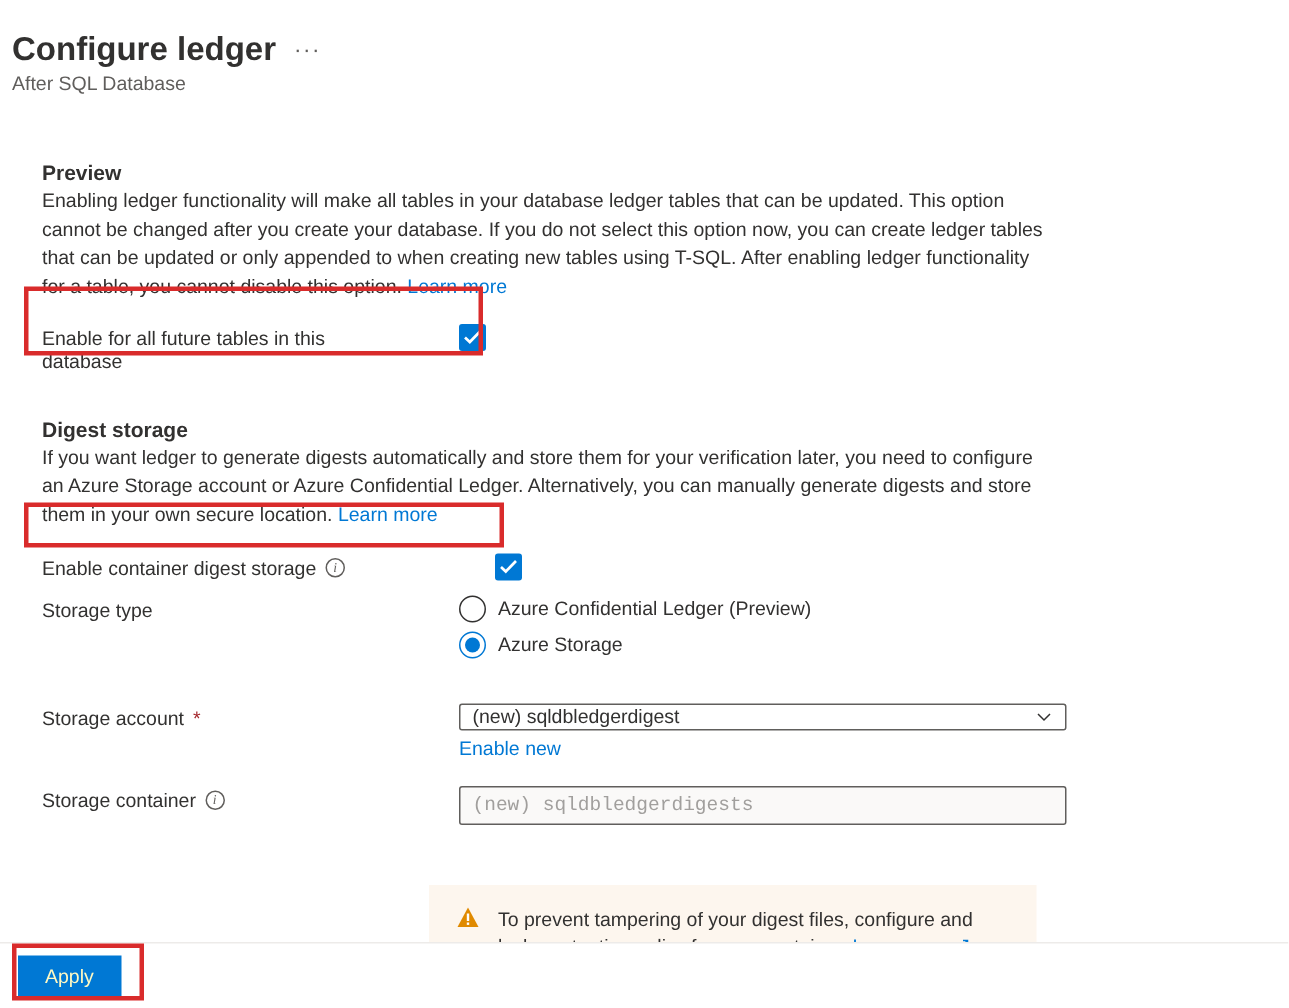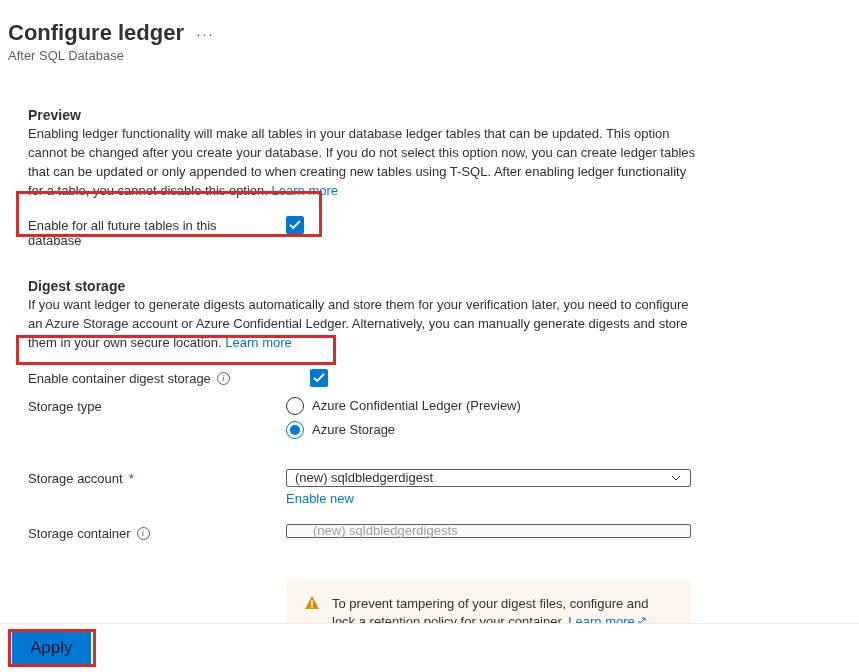--- a/index.html
+++ b/index.html
@@ -53,20 +53,21 @@
     }
     .link {
       color: #0078d4;
       text-decoration: none;
       cursor: pointer;
     }
     .form-row {
       display: flex;
       align-items: flex-start;
       margin-top: 16px;
+      gap: 20px;
     }
     .form-label-col {
       width: 258px;
       flex-shrink: 0;
       font-size: 13px;
       display: flex;
       align-items: center;
       gap: 6px;
       padding-top: 2px;
     }
@@ -123,28 +124,29 @@
       cursor: pointer;
       background: #fff;
     }
     .chevron-down {
       width: 12px;
       height: 12px;
     }
     .create-new-row { margin-top: 4px; }
     .text-input {
       width: 405px;
-      height: 14px;
+      height: 26px;
       border: 1px solid #605e5c;
       border-radius: 2px;
-      padding: 0 26px;
+      padding: 0 8px;
       background: #faf9f8;
       color: #a19f9d;
       display: flex;
       align-items: center;
+      font-family: Liberation Mono, monospace;
     }
     .info-icon {
       width: 13px;
       height: 13px;
       border: 1px solid #605e5c;
       border-radius: 50%;
       display: inline-flex;
       align-items: center;
       justify-content: center;
       font-size: 9px;
@@ -171,24 +173,24 @@
       position: absolute;
       bottom: 0;
       left: 0;
       right: 0;
       border-top: 1px solid #edebe9;
       padding: 8px 12px;
       background: #fff;
     }
     .apply-btn {
       background: #0078d4;
-      color: #0f172a;
+      color: #fef9c3;
       border: none;
       padding: 6px 18px;
-      font-size: 17px;
+      font-size: 13px;
       cursor: pointer;
     }
     .highlight-box {
       position: absolute;
       border: 3px solid #d92b2b;
       pointer-events: none;
     }
     .ext-icon {
       width: 10px; height: 10px; display: inline-block; margin-left: 2px; vertical-align: baseline;
     }

